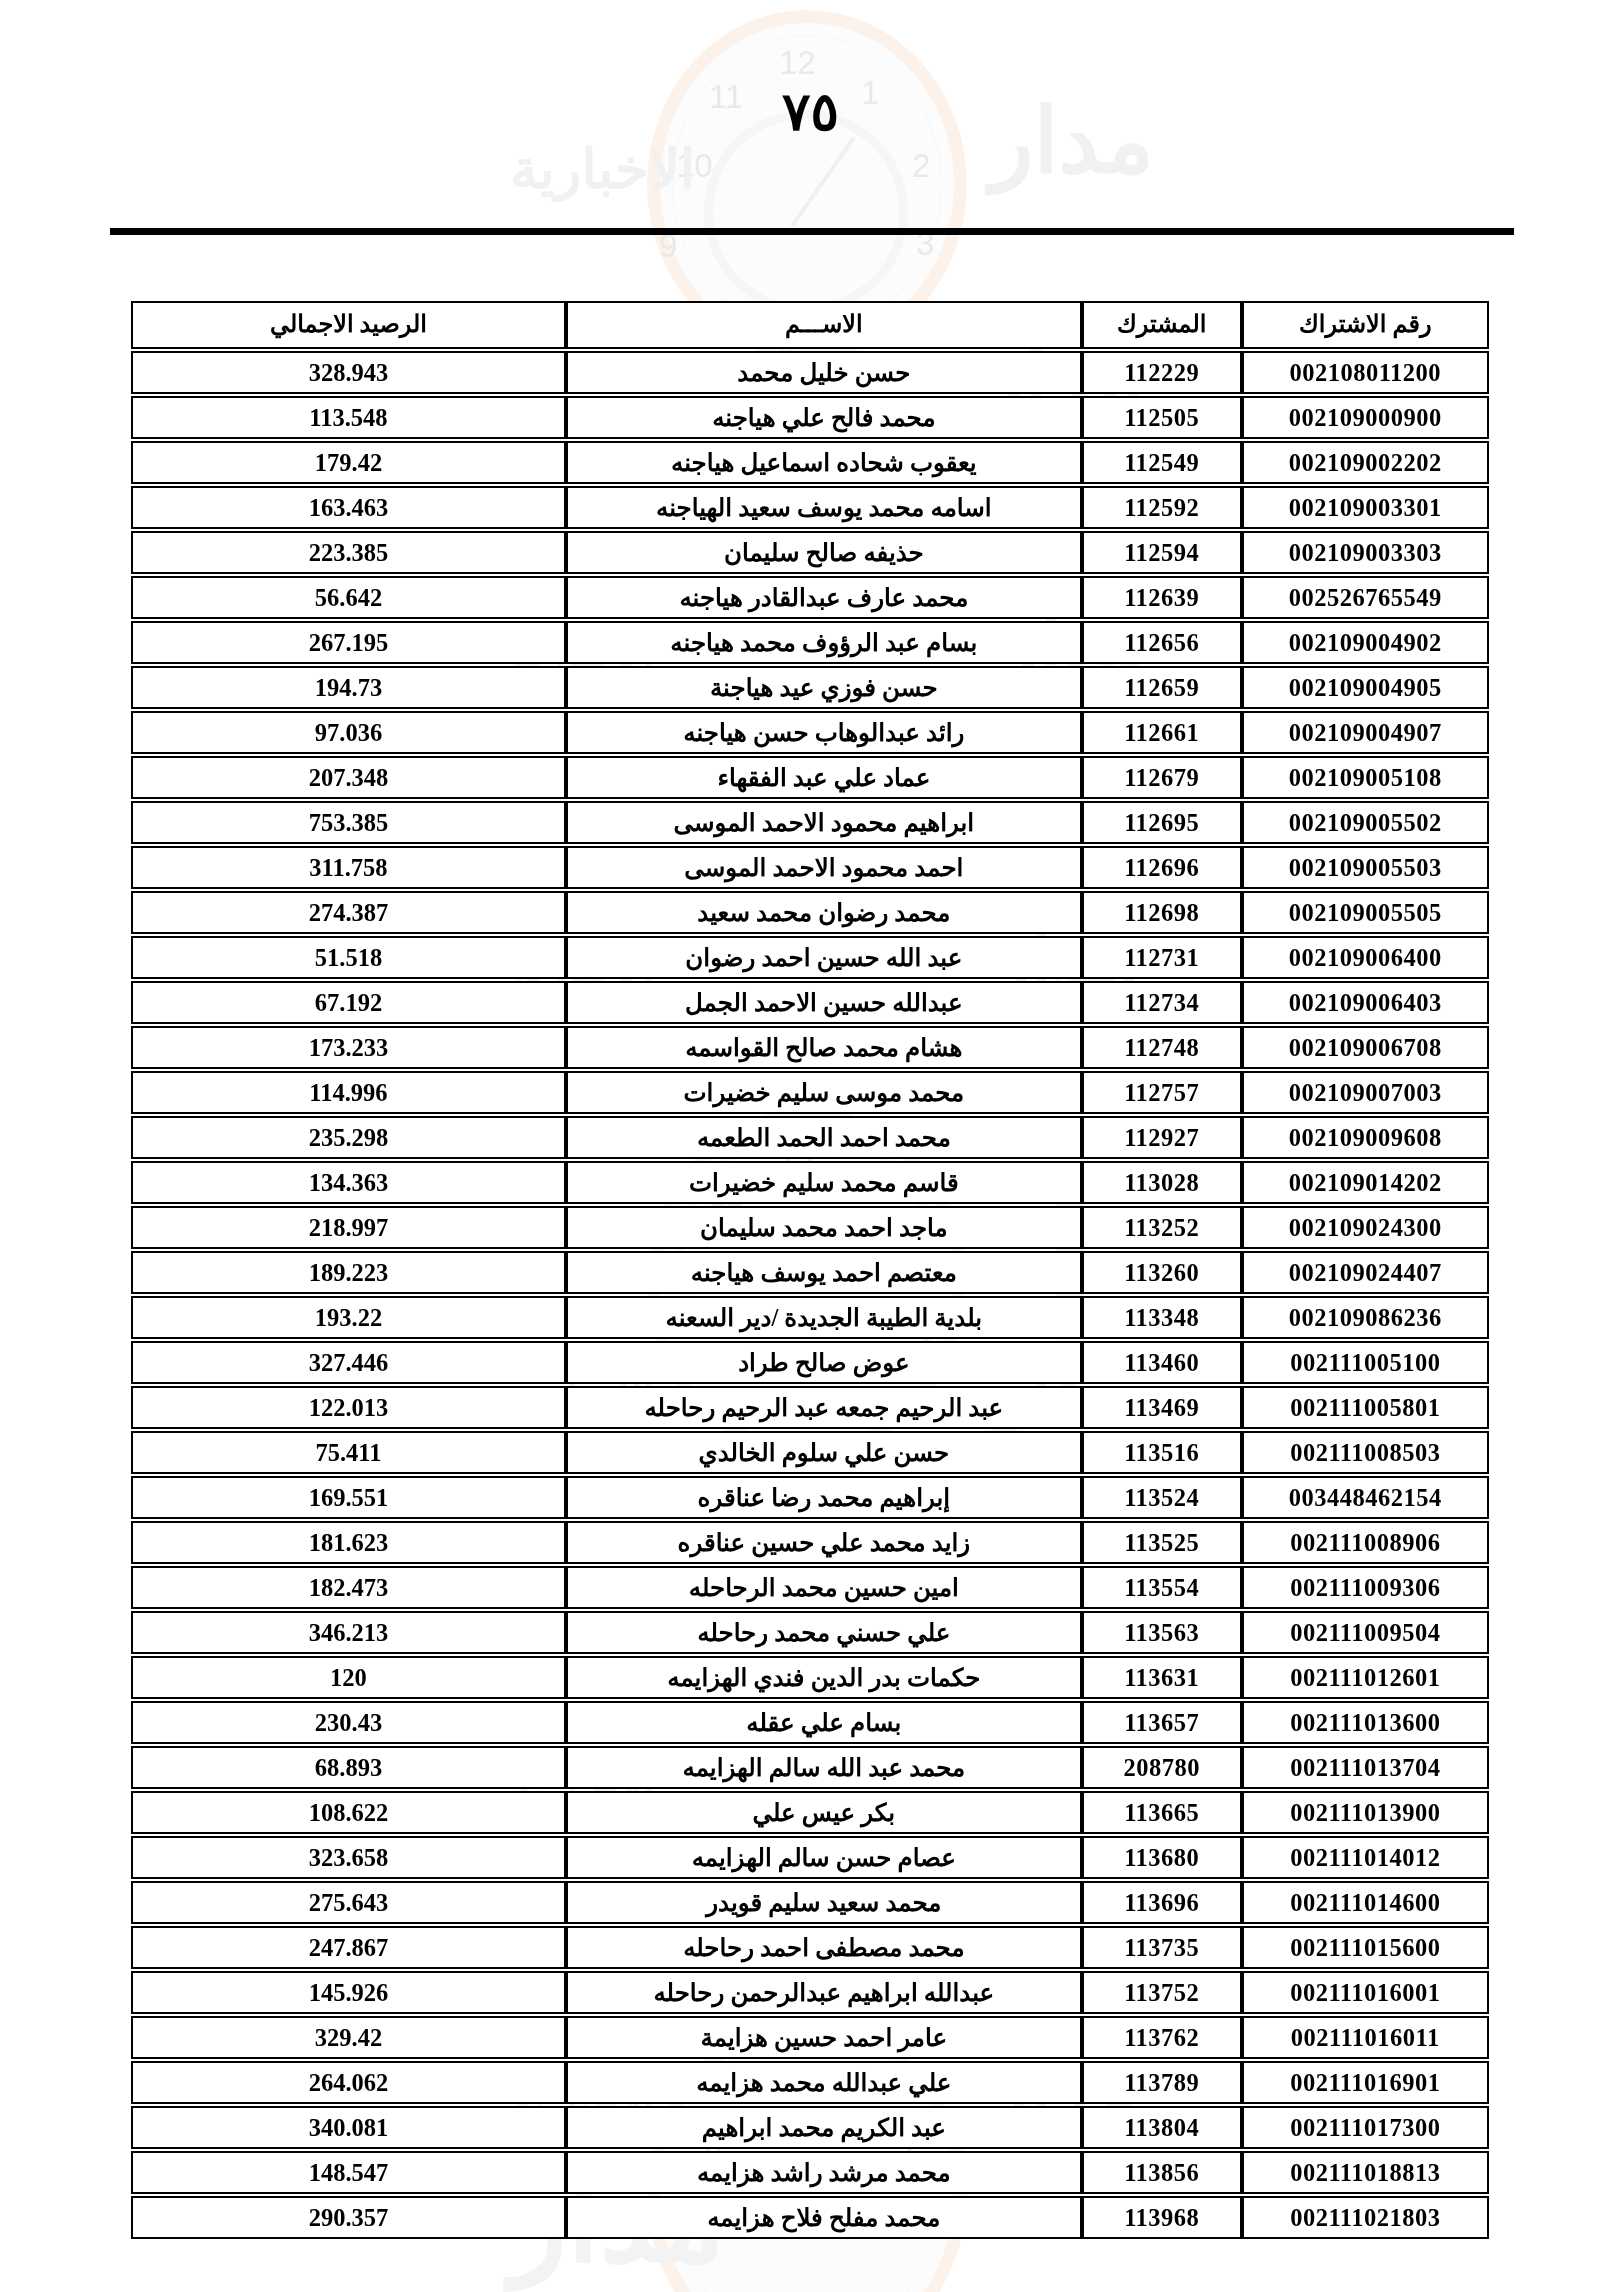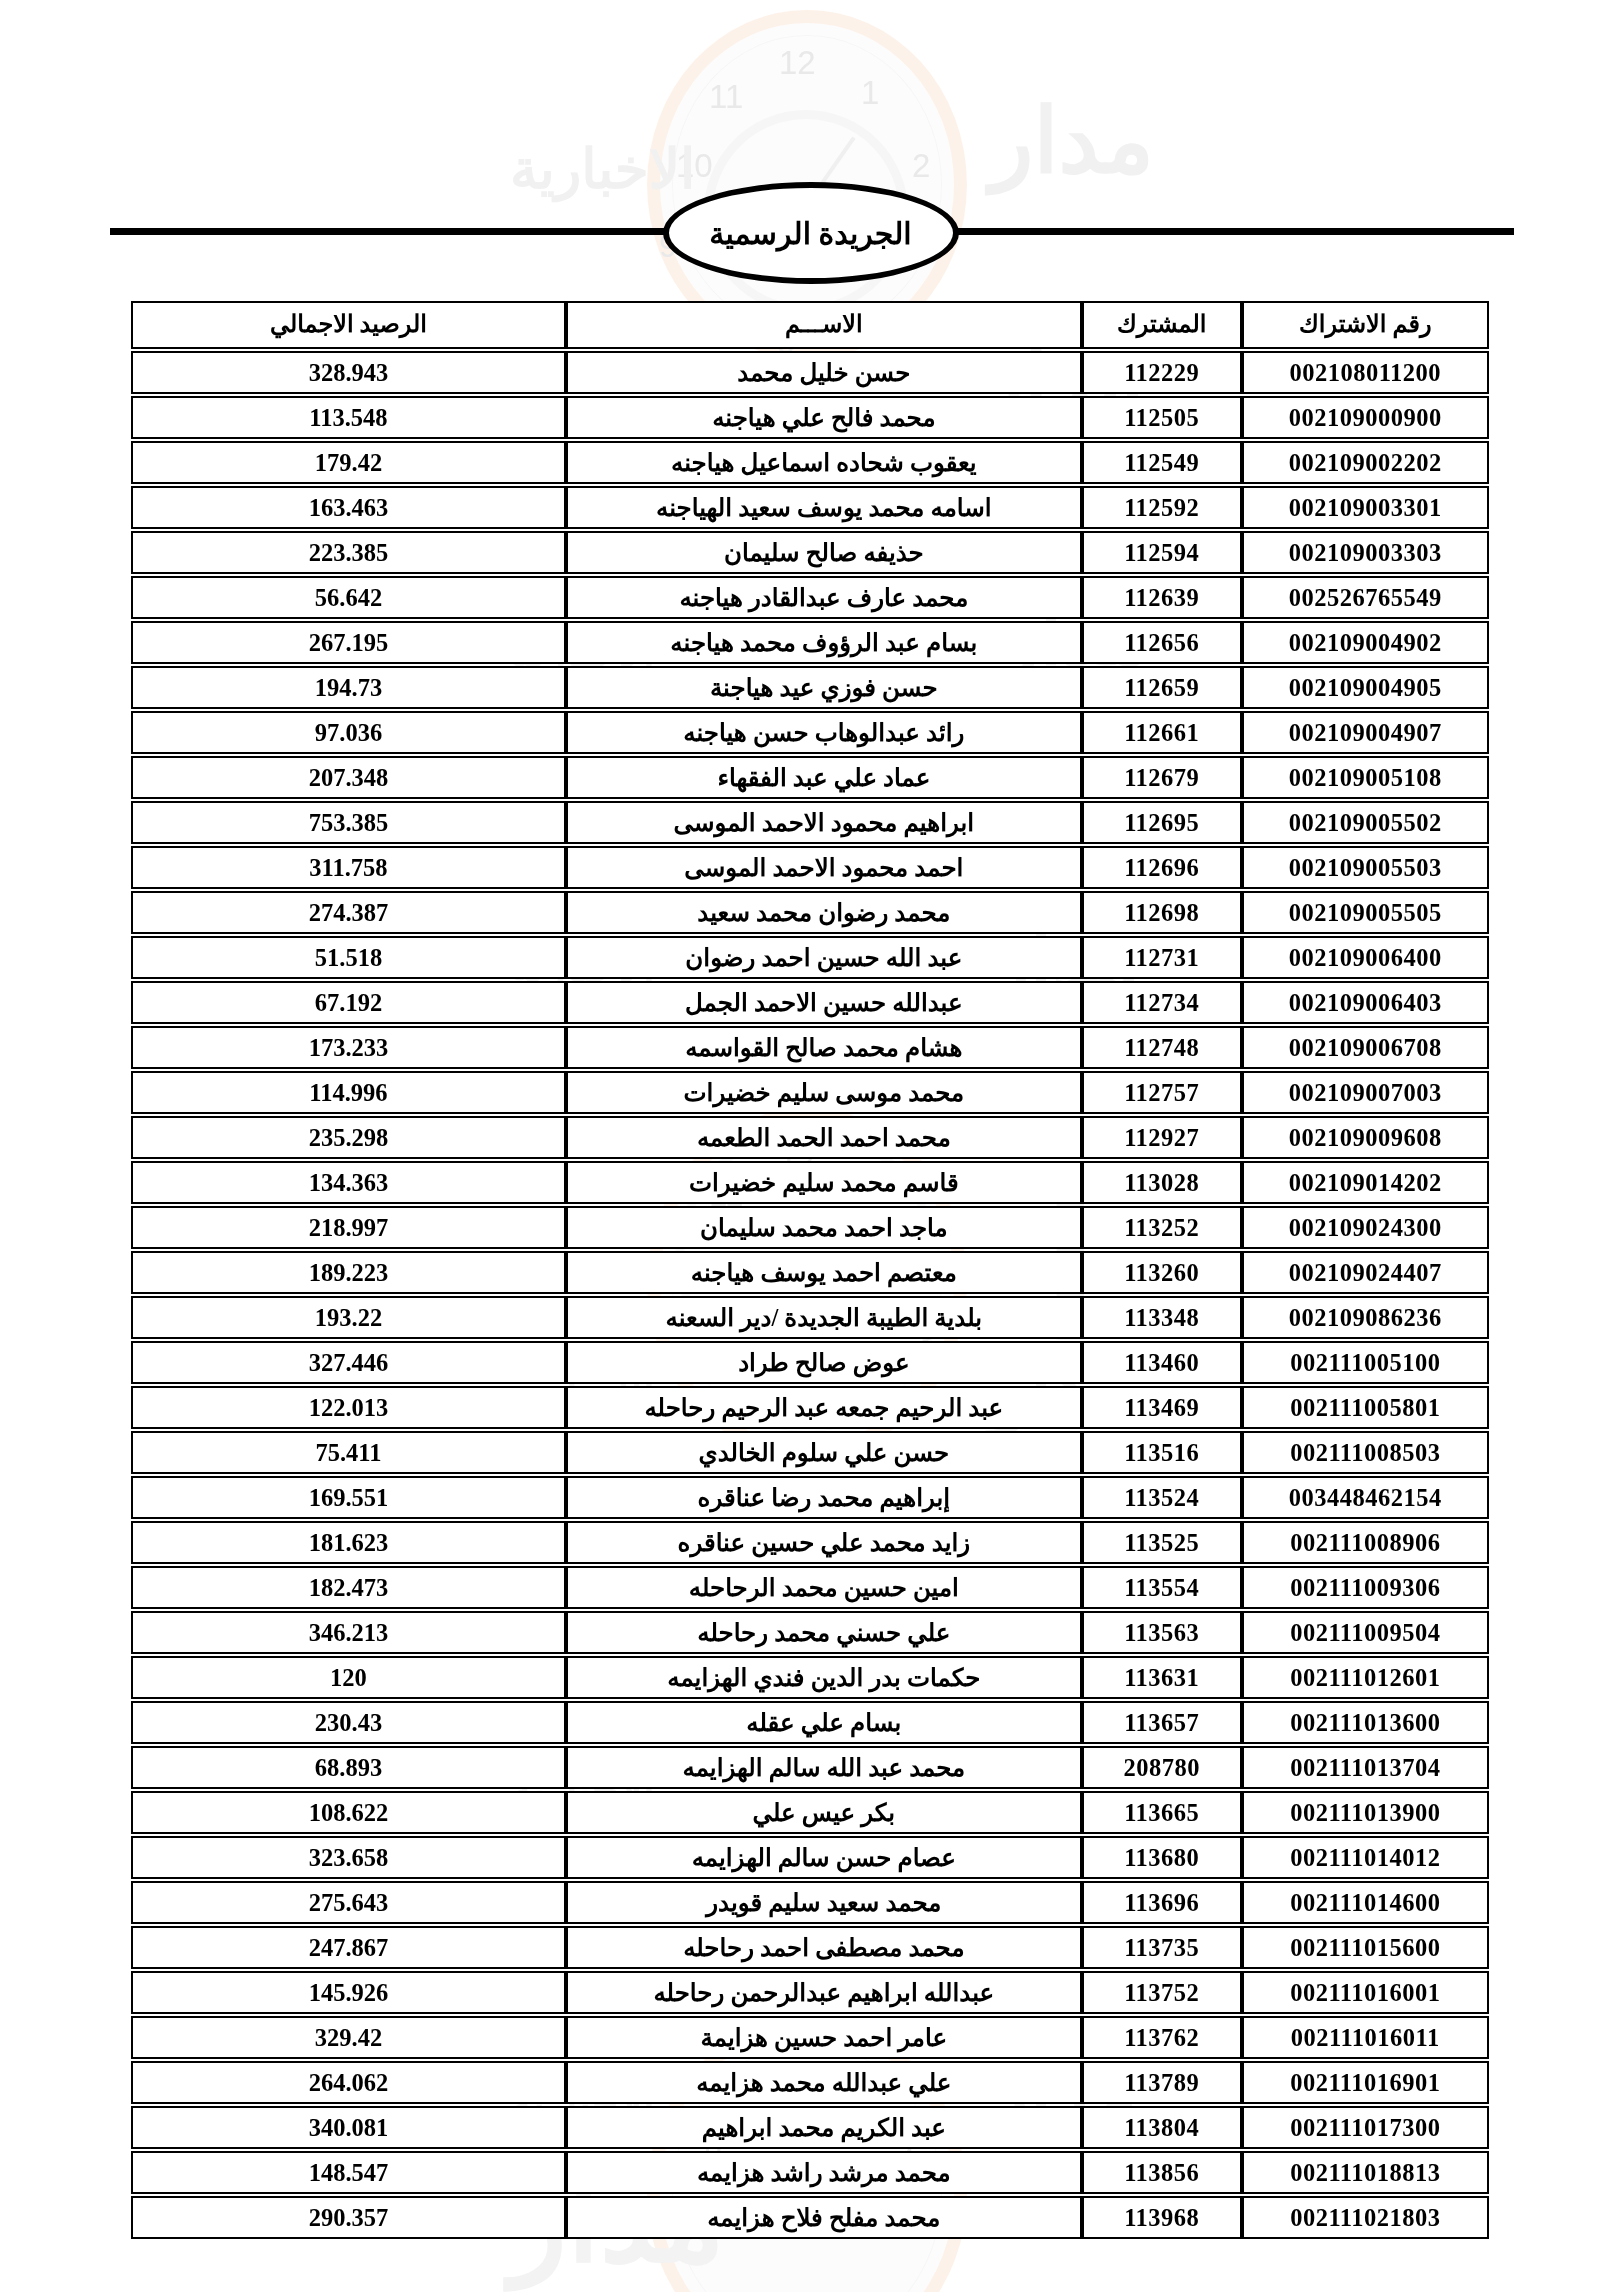--- a/index.html
+++ b/index.html
@@ -212,26 +212,24 @@
   <div class="wm-logo-ar" style="left:510px; top:2078px; font-size:43px;">الاخبارية</div>
   <div class="wm-logo-ar" style="left:990px; top:2049px; font-size:82px;">مدار</div>
   <div class="wm-logo-ar" style="left:510px; top:2151px; font-size:118px; color:#f3f3f3;">مدار</div>
 
   <div class="wm-logo-ar" style="left:1039px; top:1127px; font-size:225px; color:#f0f0f0;">ا</div>
   <div class="wm-swoosh" style="left:676px; top:1127px; width:245px; height:245px; transform:rotate(25deg);"></div>
 </div>
 
 <div class="page-wrap">
 
+  <div class="page-number">٧٥</div>
 
   <div class="header-rule"></div>
 
-  <div class="header-oval">
-    <span class="header-oval-text">الجريدة الرسمية</span>
-  </div>
 
   <table class="records-table">
     <thead>
       <tr>
         <th class="col-subno">رقم الاشتراك</th>
         <th class="col-member">المشترك</th>
         <th class="col-name">الاســـم</th>
         <th class="col-balance">الرصيد الاجمالي</th>
       </tr>
     </thead>

